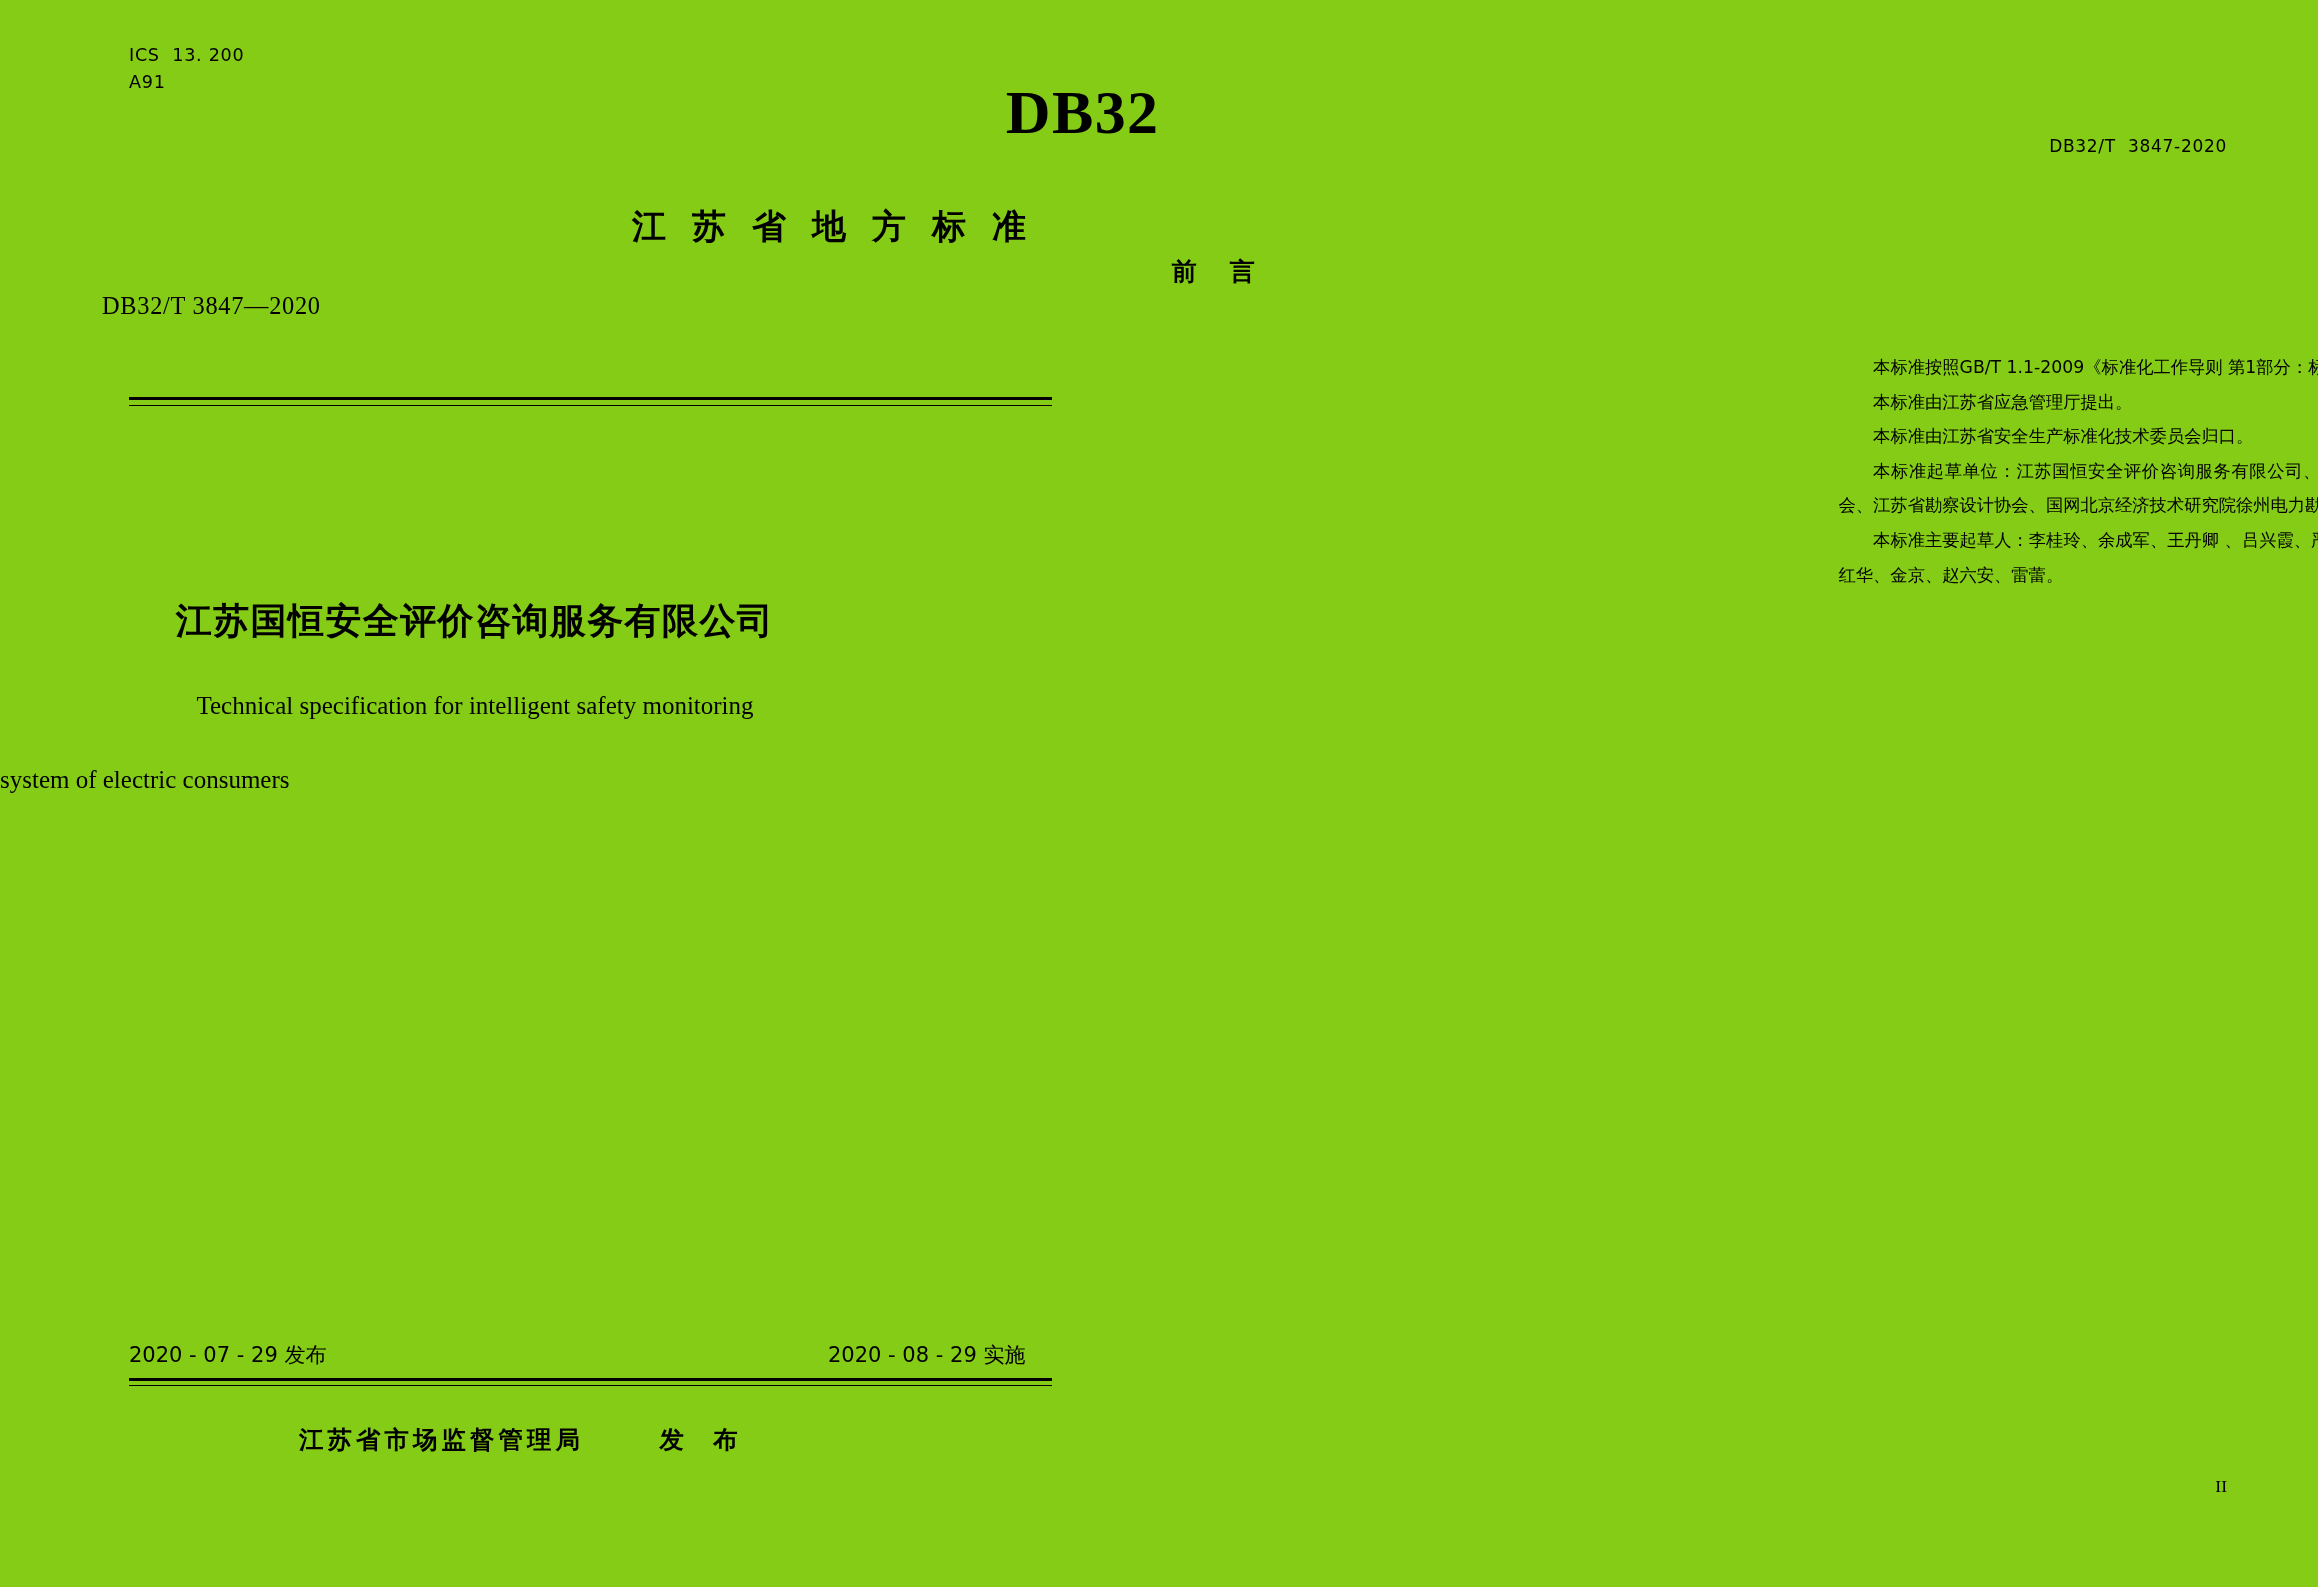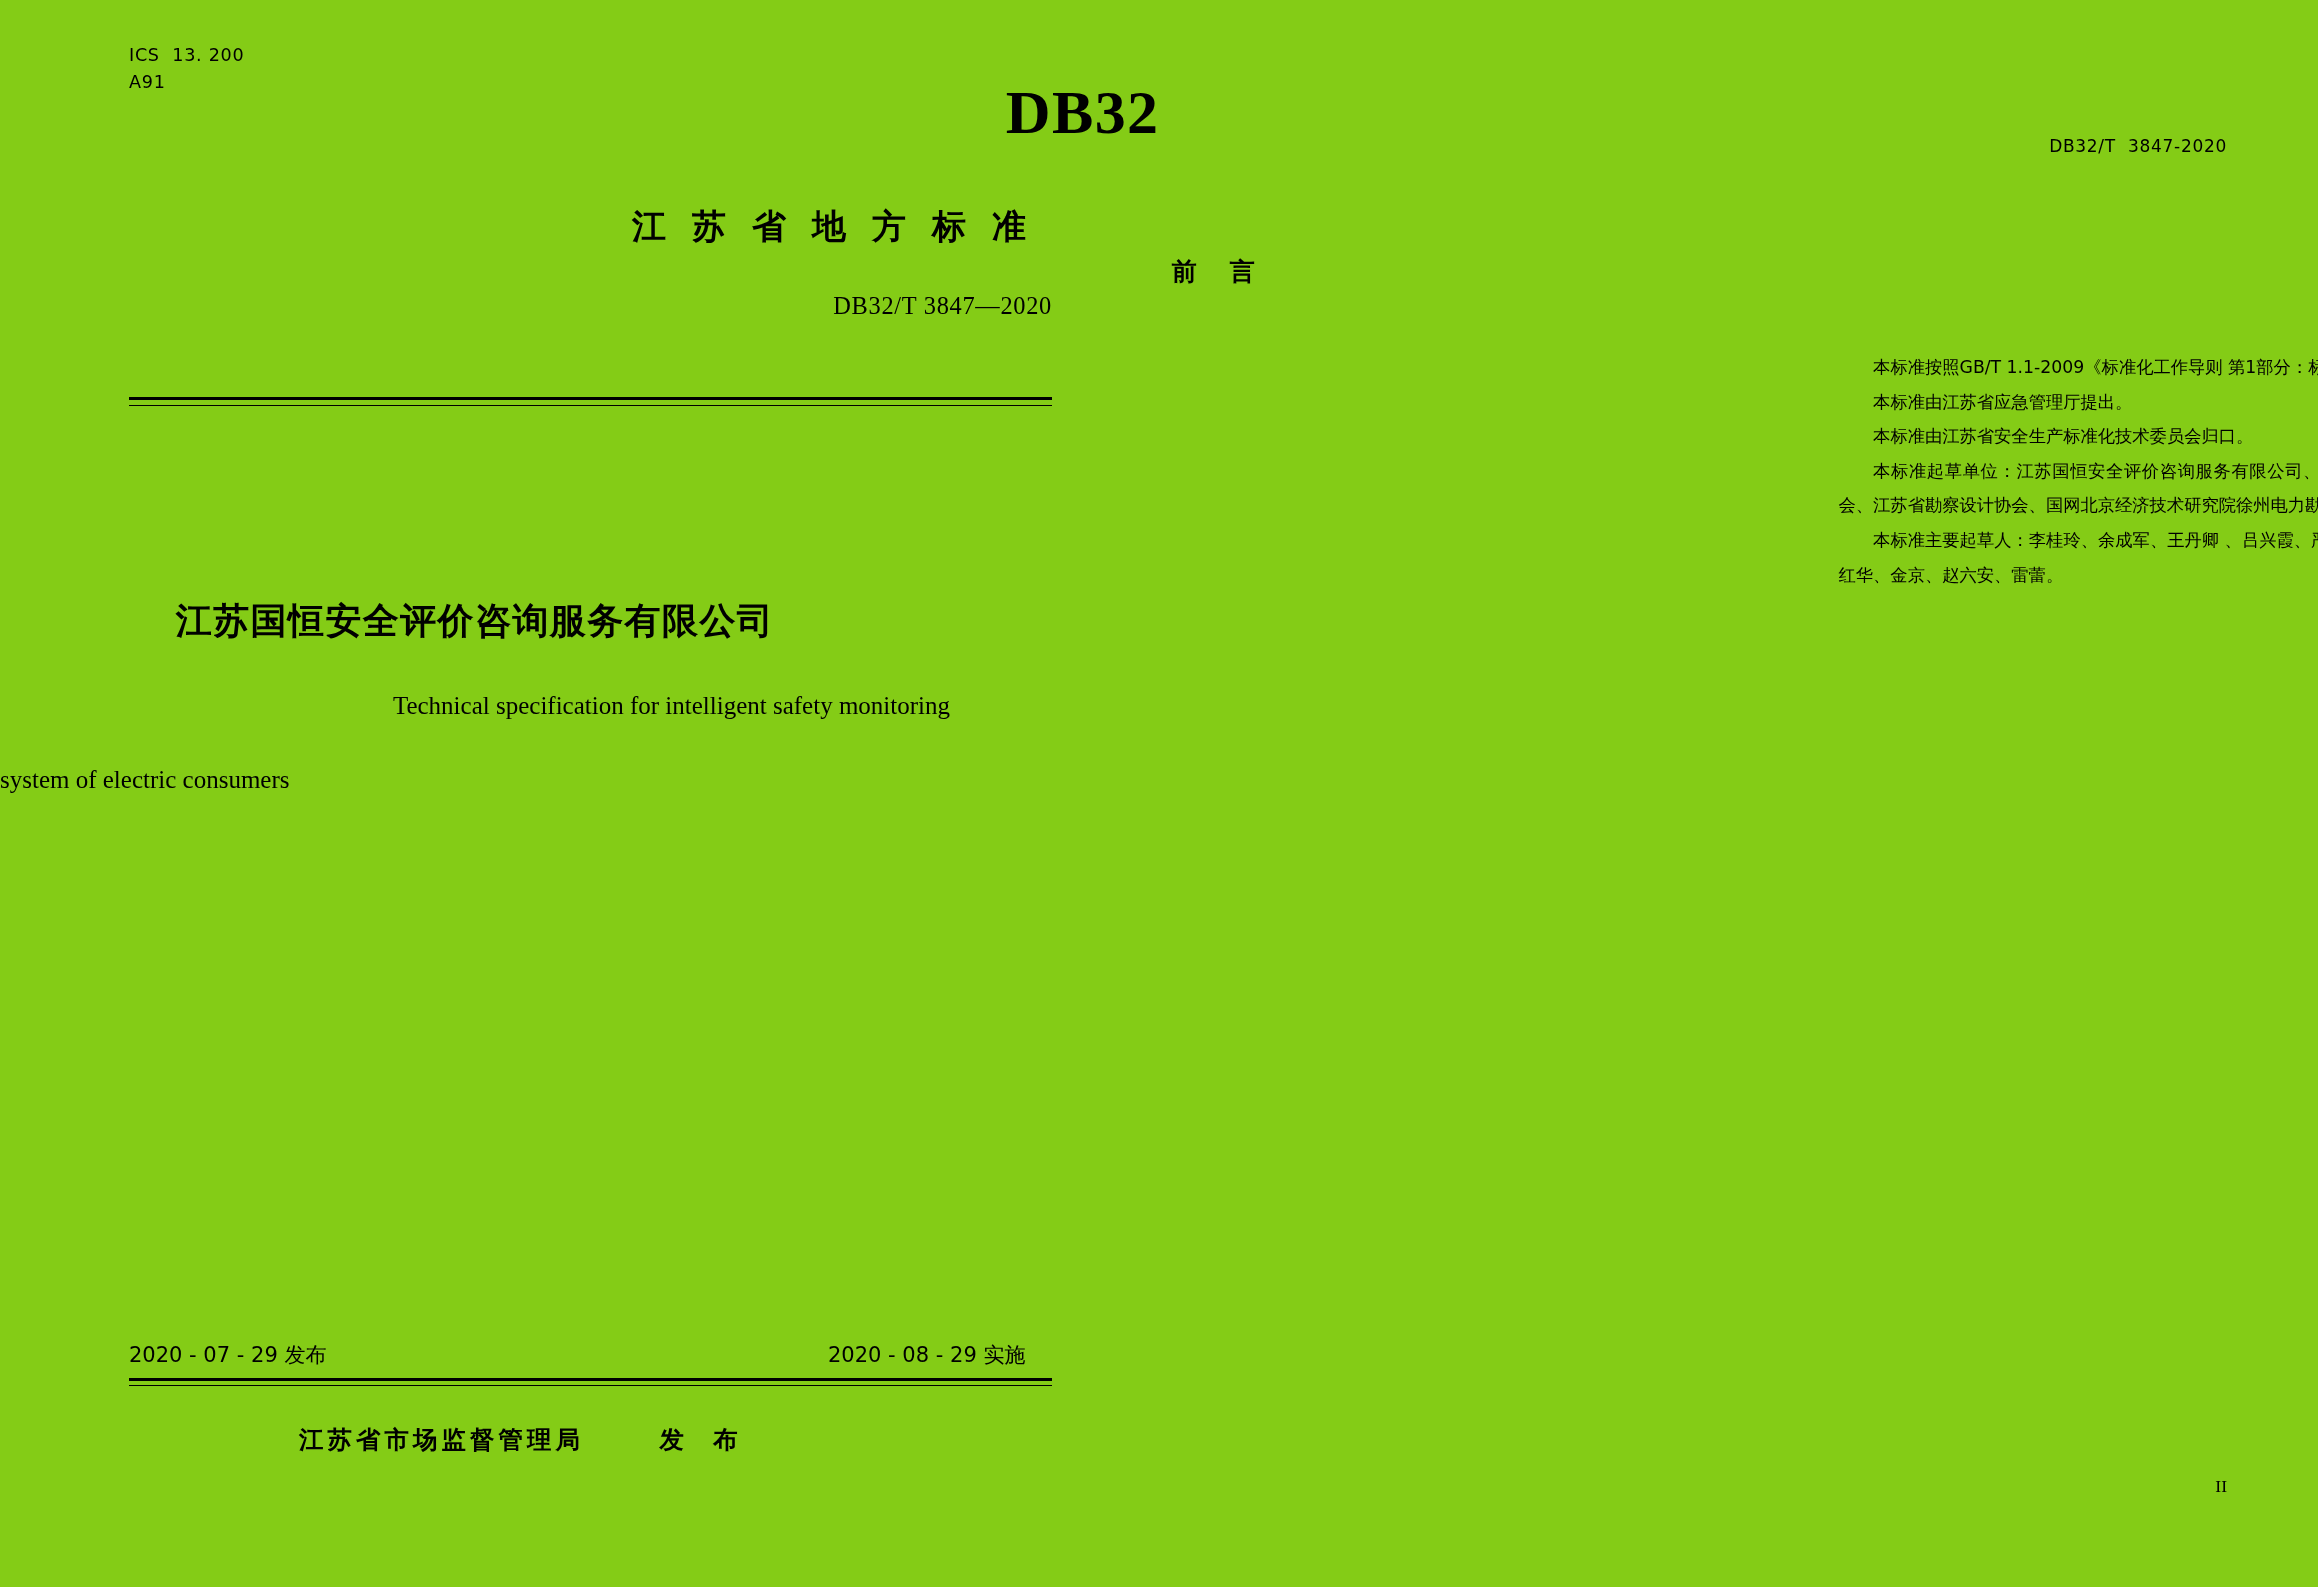--- a/index.html
+++ b/index.html
@@ -64,21 +64,21 @@
     font-size: 34px;
     letter-spacing: 26px;
     text-indent: 26px;
     color: #000;
   }
   .cover-code {
     position: absolute;
     left: 102px;
     top: 292px;
     width: 950px;
-    text-align: right;
+    text-align: left;
     font-family: "Liberation Serif", serif;
     font-size: 24.4px;
     letter-spacing: 0.7px;
   }
   .rule-top {
     position: absolute;
     left: 129px;
     top: 397px;
     width: 923px;
     height: 2.7px;
@@ -98,21 +98,21 @@
     font-family: "DejaVu Sans", sans-serif;
     font-weight: bold;
     font-size: 36px;
     letter-spacing: 1.4px;
   }
   .cover-name-en1 {
     position: absolute;
     left: 0;
     top: 692px;
     width: 950px;
-    text-align: right;
+    text-align: center;
     font-family: "Liberation Serif", serif;
     font-size: 25px;
   }
   .cover-name-en2 {
     position: absolute;
     left: 0;
     top: 766px;
     width: 950px;
     font-family: "Liberation Serif", serif;
     font-size: 25px;

